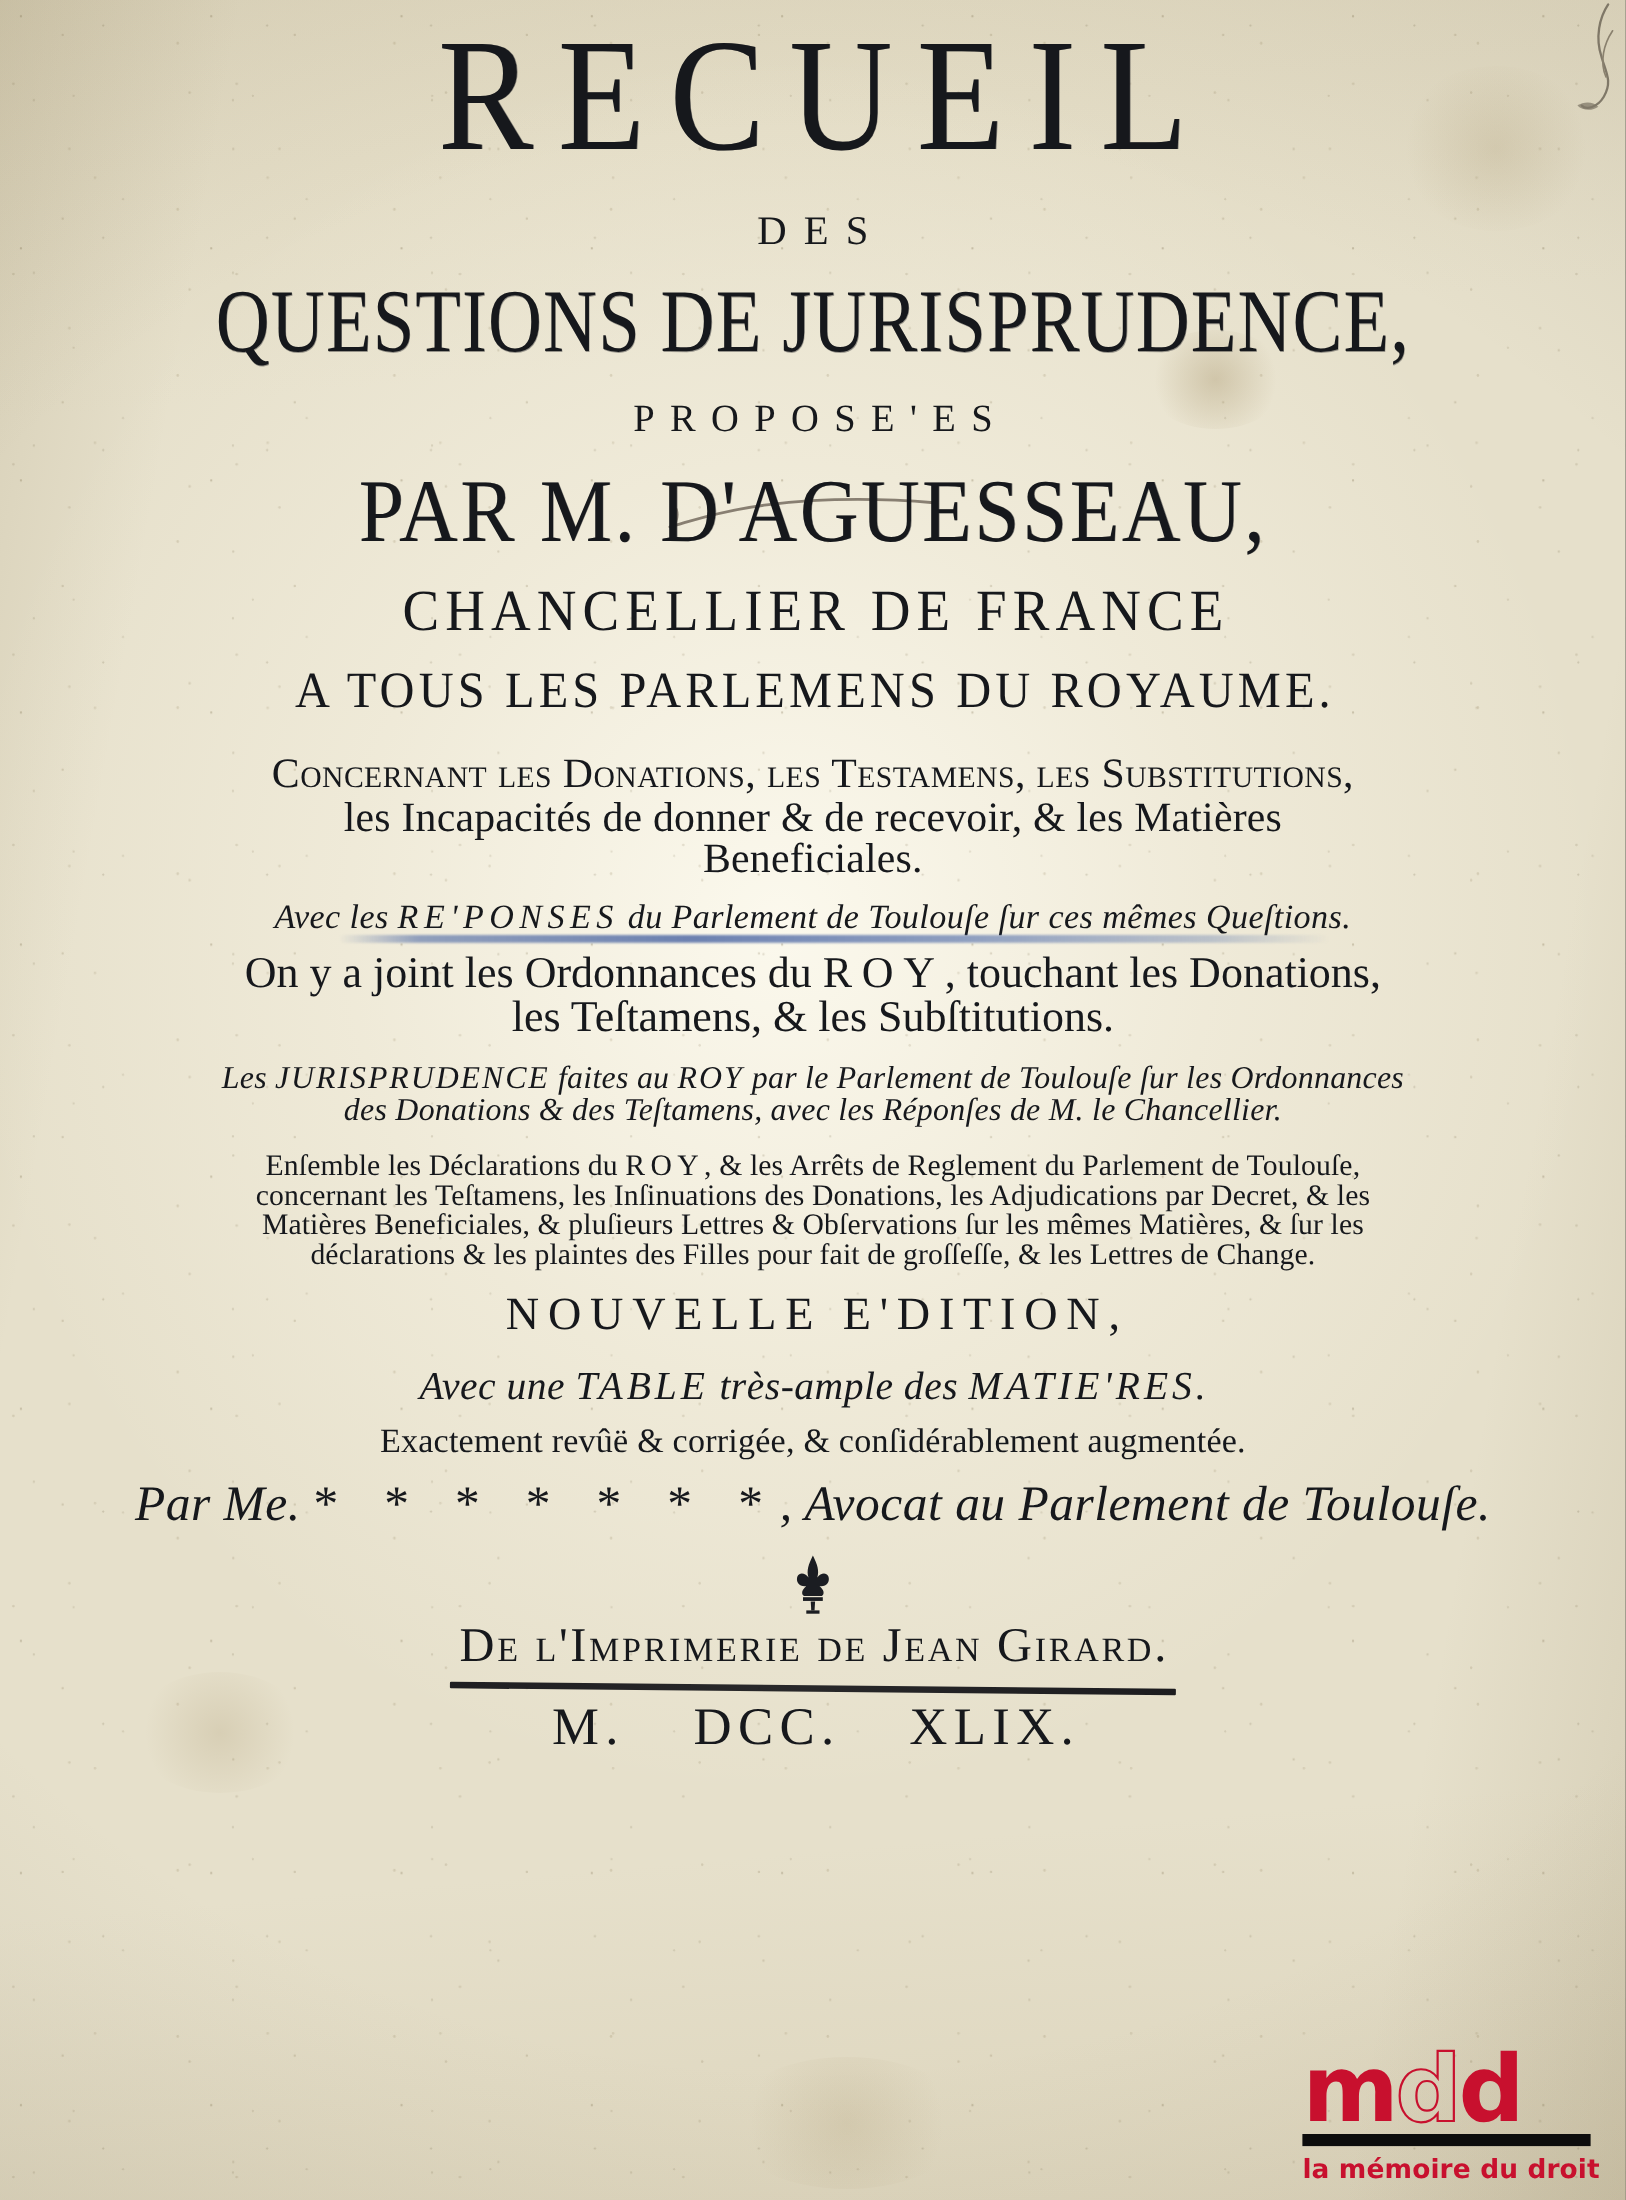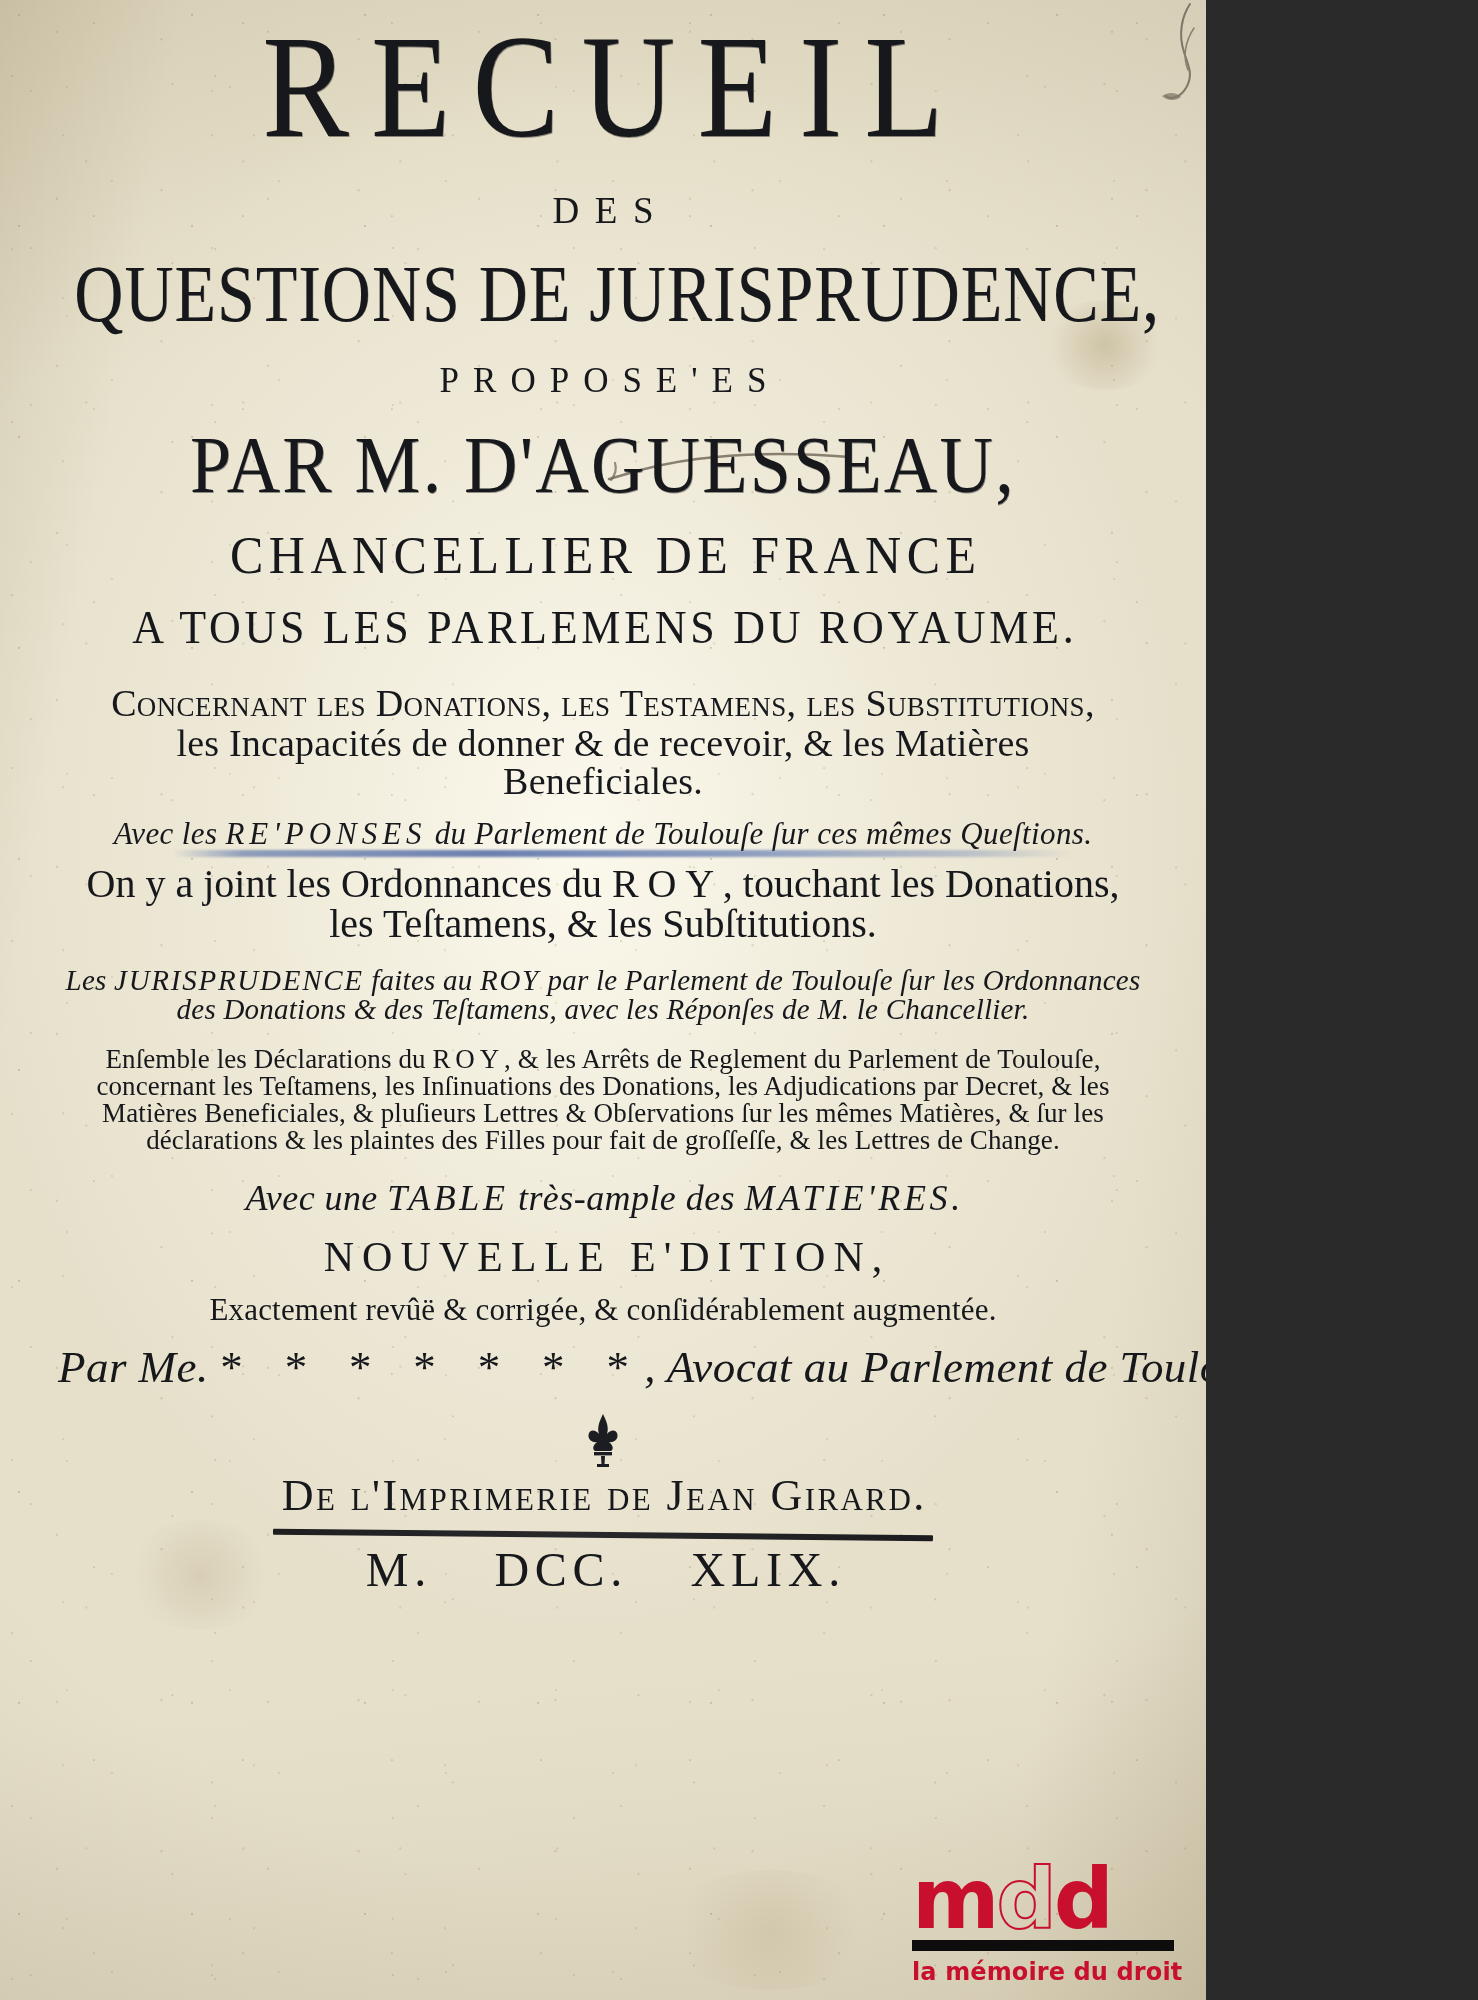--- a/index.html
+++ b/index.html
@@ -2,21 +2,21 @@
 <html><head>
 <meta charset="utf-8">
 <style>
   html, body {
     margin: 0;
     padding: 0;
     background: #2a2a2a;
   }
   .page {
     position: relative;
-    width: 1206px;
+    width: 1478px;
     height: 2000px;
     overflow: hidden;
     background-color: #e6e0cb;
     background-image:
       radial-gradient(ellipse 70% 55% at 48% 42%, rgba(255,253,243,0.85) 0%, rgba(250,246,232,0.45) 38%, rgba(228,220,198,0) 72%),
       radial-gradient(ellipse 120% 80% at 50% 50%, rgba(255,255,255,0) 55%, rgba(120,108,80,0.18) 88%, rgba(90,80,56,0.34) 100%),
       linear-gradient(100deg, rgba(160,146,110,0.22) 0%, rgba(255,255,255,0) 12%, rgba(255,255,255,0) 86%, rgba(150,136,100,0.20) 100%),
       linear-gradient(175deg, rgba(214,203,172,0.35) 0%, rgba(255,255,255,0) 18%, rgba(255,255,255,0) 82%, rgba(196,183,150,0.30) 100%);
     font-family: "Liberation Serif", "DejaVu Serif", serif;
     color: #16181c;
@@ -360,23 +360,23 @@
       <div class="ln">des Donations &amp; des Teſtamens, avec les Réponſes de M. le Chancellier.</div>
     </div>
 
     <div class="blk-ensemble">
       <div class="ln"><span>Enſemble les Déclarations du </span><span class="spaced">ROY</span><span>, &amp; les Arrêts de Reglement du Parlement de Toulouſe,</span></div>
       <div class="ln">concernant les Teſtamens, les Inſinuations des Donations, les Adjudications par Decret, &amp; les</div>
       <div class="ln">Matières Beneficiales, &amp; pluſieurs Lettres &amp; Obſervations ſur les mêmes Matières, &amp; ſur les</div>
       <div class="ln">déclarations &amp; les plaintes des Filles pour fait de groſſeſſe, &amp; les Lettres de Change.</div>
     </div>
 
+    <div class="ln t-nouvelle">NOUVELLE  E'DITION,</div>
+
     <div class="ln t-table"><span>Avec une </span><span class="caps">TABLE</span><span> très-ample des </span><span class="caps">MATIE'RES</span><span>.</span></div>
-
-    <div class="ln t-nouvelle">NOUVELLE  E'DITION,</div>
 
     <div class="ln t-exact">Exactement revûë &amp; corrigée, &amp; conſidérablement augmentée.</div>
 
     <div class="ln t-parme"><span>Par Me. </span><span class="stars">* * * * * *   *</span><span>, Avocat au Parlement de Toulouſe.</span></div>
 
     <div class="fleuron">
       <svg width="40" height="56" viewBox="0 0 40 56" aria-hidden="true">
         <path d="M20 2 C16 10, 14 16, 16 22 C13 18, 8 17, 6 21 C4 26, 8 31, 14 30 C10 33, 9 37, 12 39 L28 39 C31 37, 30 33, 26 30 C32 31, 36 26, 34 21 C32 17, 27 18, 24 22 C26 16, 24 10, 20 2 Z" fill="#1b1d22"></path>
         <rect x="11" y="40" width="18" height="3.4" fill="#1b1d22"></rect>
         <path d="M18 44 L22 44 L21.5 52 L18.5 52 Z" fill="#1b1d22"></path>

